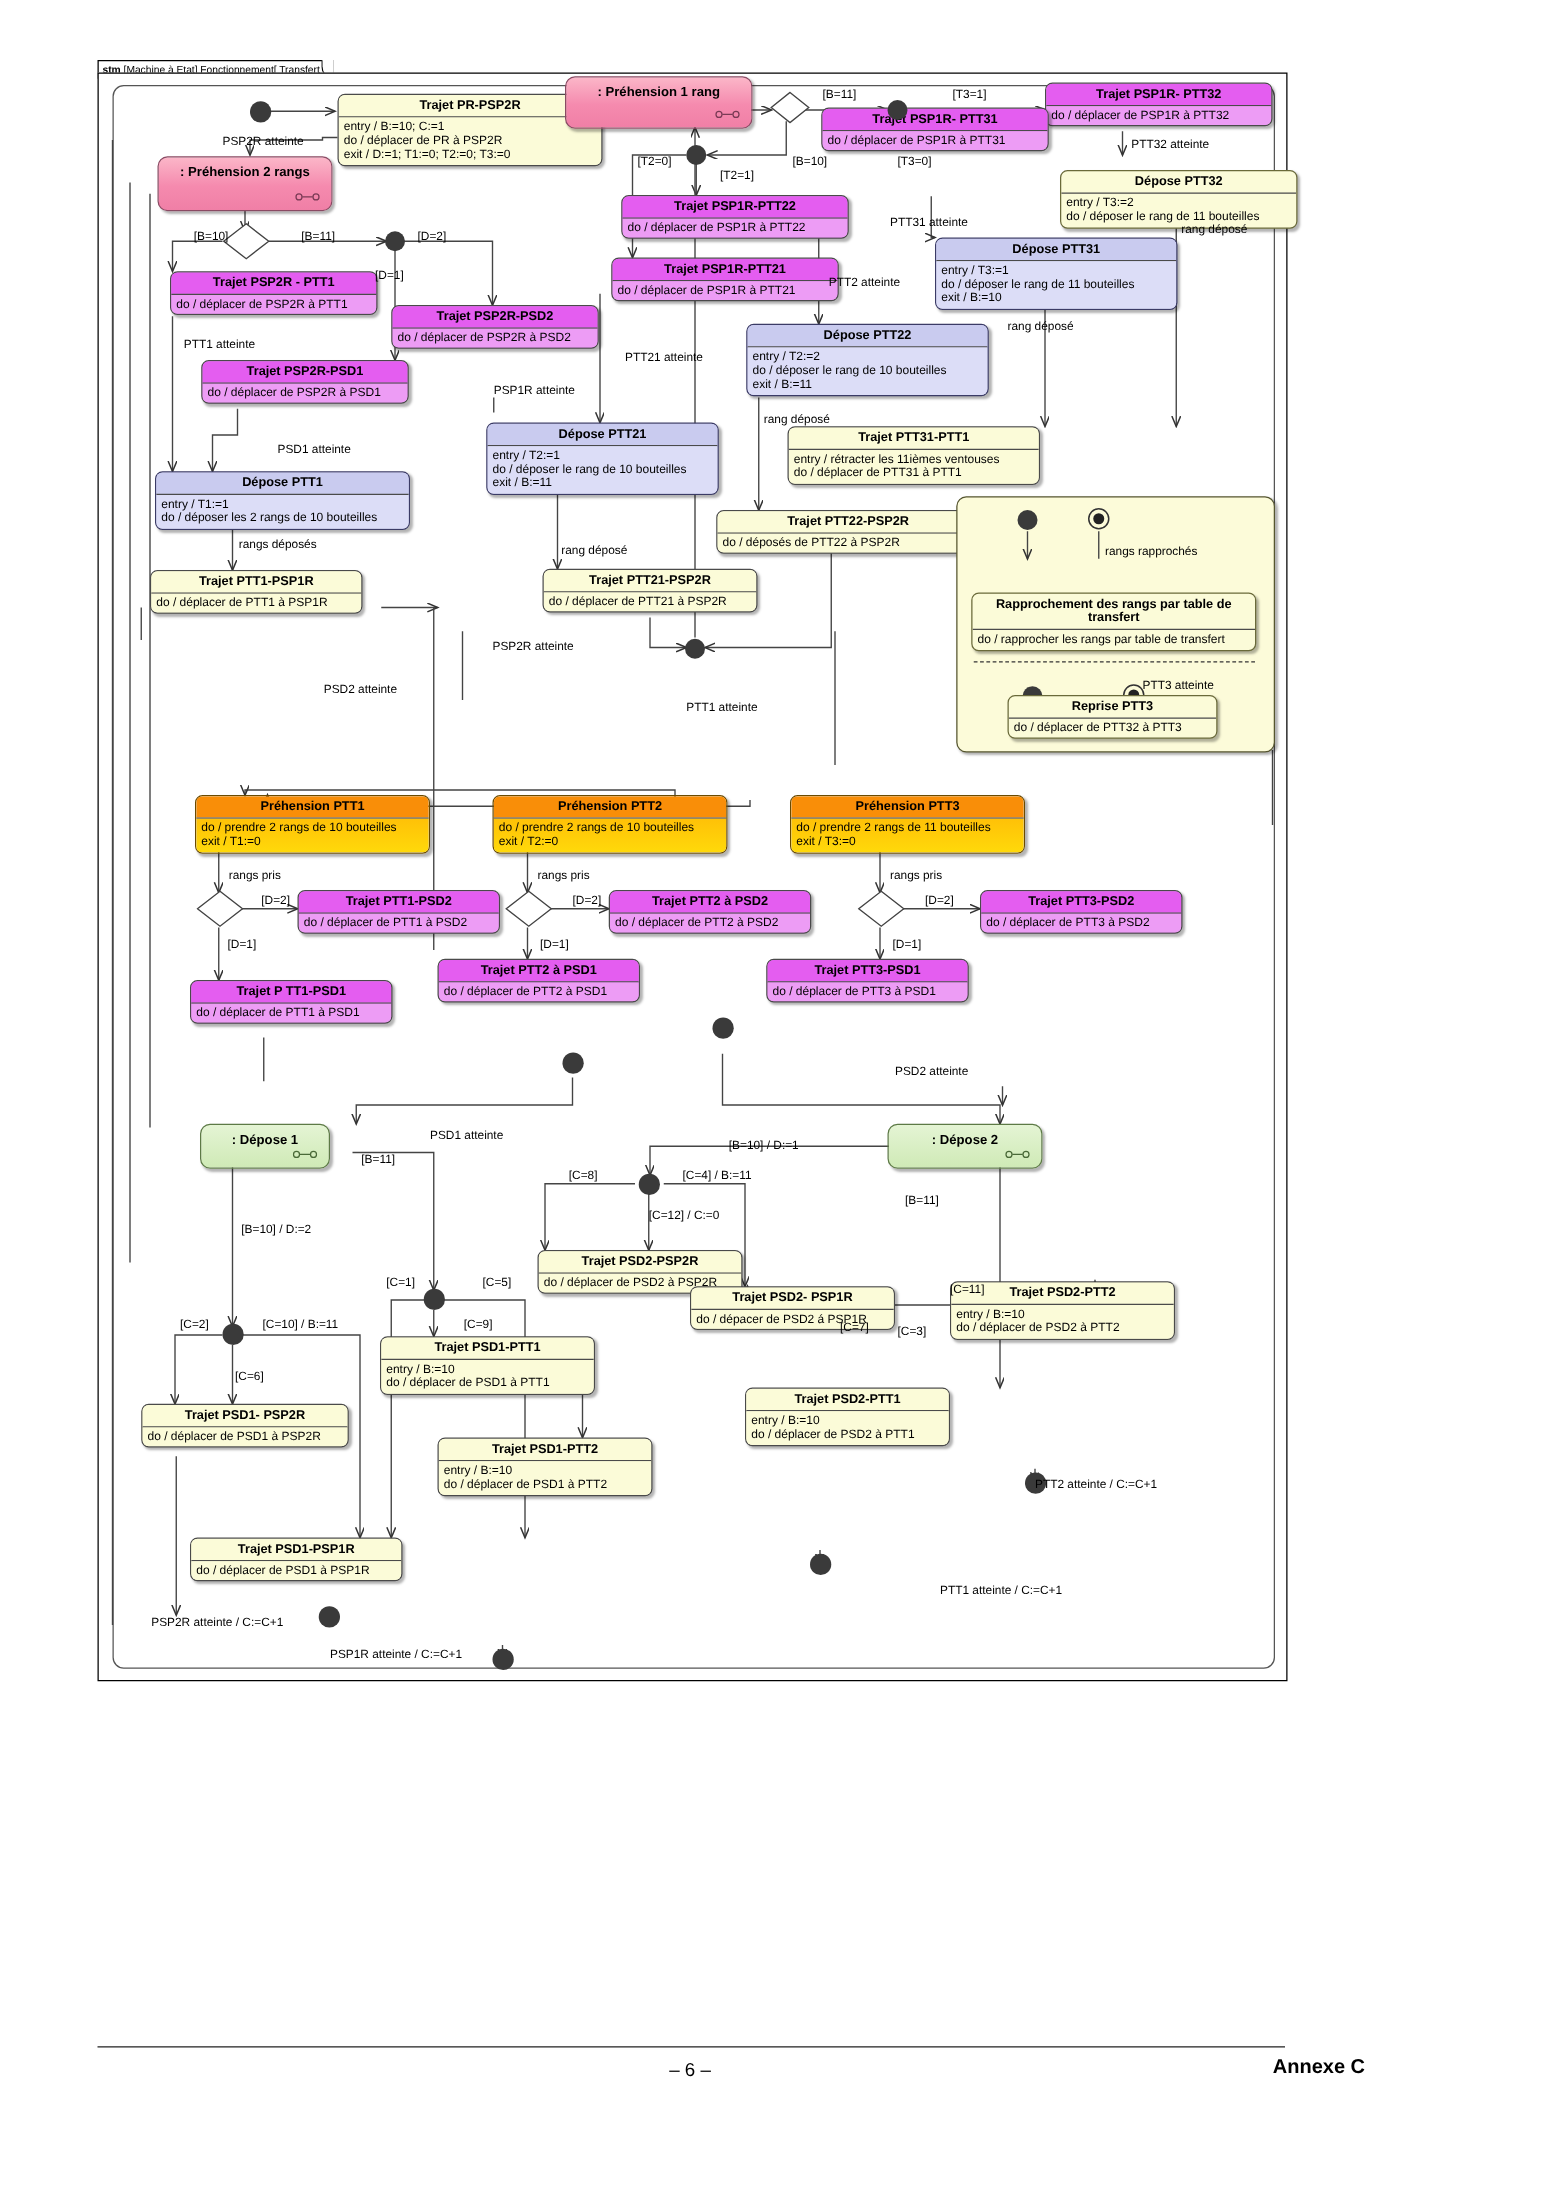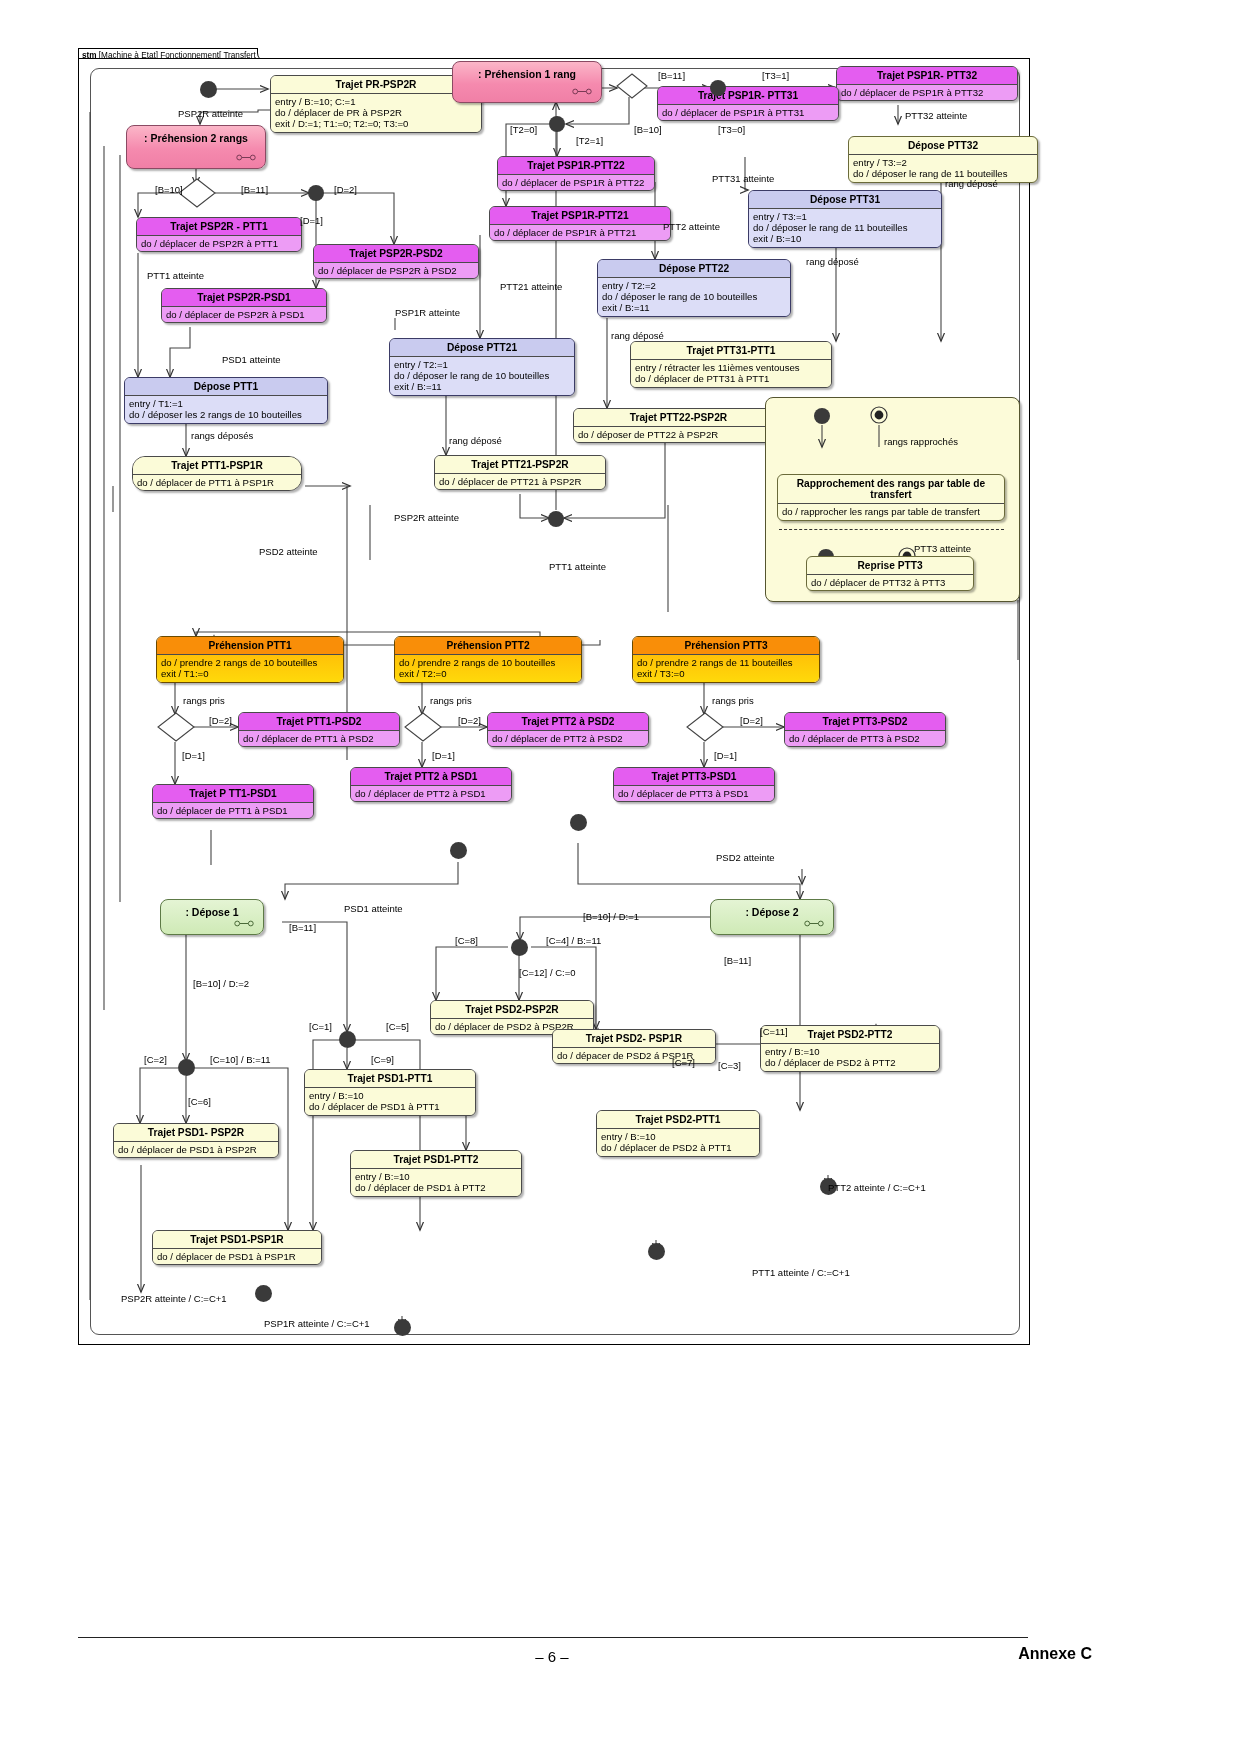--- a/index.html
+++ b/index.html
@@ -261,21 +261,21 @@
   </div>
 
   <div class="node n-blue" style="left:748px;top:190px;width:194px;">
     <div class="ttl">Dépose PTT31</div>
     <div class="sep"></div>
     <div class="body">entry / T3:=1
 do / déposer le rang de 11 bouteilles
 exit / B:=10</div>
   </div>
 
-  <div class="node n-violet" style="left:497px;top:156px;width:158px;">
+  <div class="node n-violet" style="left:497px;top:156px;width:182px;">
     <div class="ttl">Trajet PSP1R-PTT22</div>
     <div class="sep"></div>
     <div class="body">do / déplacer de PSP1R à PTT22</div>
   </div>
 
   <div class="node n-violet" style="left:489px;top:206px;width:182px;">
     <div class="ttl">Trajet PSP1R-PTT21</div>
     <div class="sep"></div>
     <div class="body">do / déplacer de PSP1R à PTT21</div>
   </div>
@@ -314,36 +314,36 @@
     <div class="body">do / déplacer de PSP2R à PSD1</div>
   </div>
 
   <div class="node n-blue" style="left:124px;top:377px;width:204px;">
     <div class="ttl">Dépose PTT1</div>
     <div class="sep"></div>
     <div class="body">entry / T1:=1
 do / déposer les 2 rangs de 10 bouteilles</div>
   </div>
 
-  <div class="node n-yellow" style="left:132px;top:456px;width:170px;border-radius:13px;">
+  <div class="node n-yellow" style="left:120px;top:456px;width:170px;">
     <div class="ttl">Trajet PTT1-PSP1R</div>
     <div class="sep"></div>
     <div class="body">do / déplacer de PTT1 à PSP1R</div>
   </div>
 
   <div class="node n-yellow" style="left:434px;top:455px;width:172px;">
     <div class="ttl">Trajet PTT21-PSP2R</div>
     <div class="sep"></div>
     <div class="body">do / déplacer de PTT21 à PSP2R</div>
   </div>
 
   <div class="node n-yellow" style="left:573px;top:408px;width:211px;">
     <div class="ttl">Trajet PTT22-PSP2R</div>
     <div class="sep"></div>
-    <div class="body">do / déposer de PTT22 à PSP2R</div>
+    <div class="body">do / déposés de PTT22 à PSP2R</div>
   </div>
 
   <div class="node n-yellow" style="left:630px;top:341px;width:202px;">
     <div class="ttl">Trajet PTT31-PTT1</div>
     <div class="sep"></div>
     <div class="body">entry / rétracter les 11ièmes ventouses
 do / déplacer de PTT31 à PTT1</div>
   </div>
 
   <div class="region" style="left:765px;top:397px;width:253px;height:203px;"></div>

